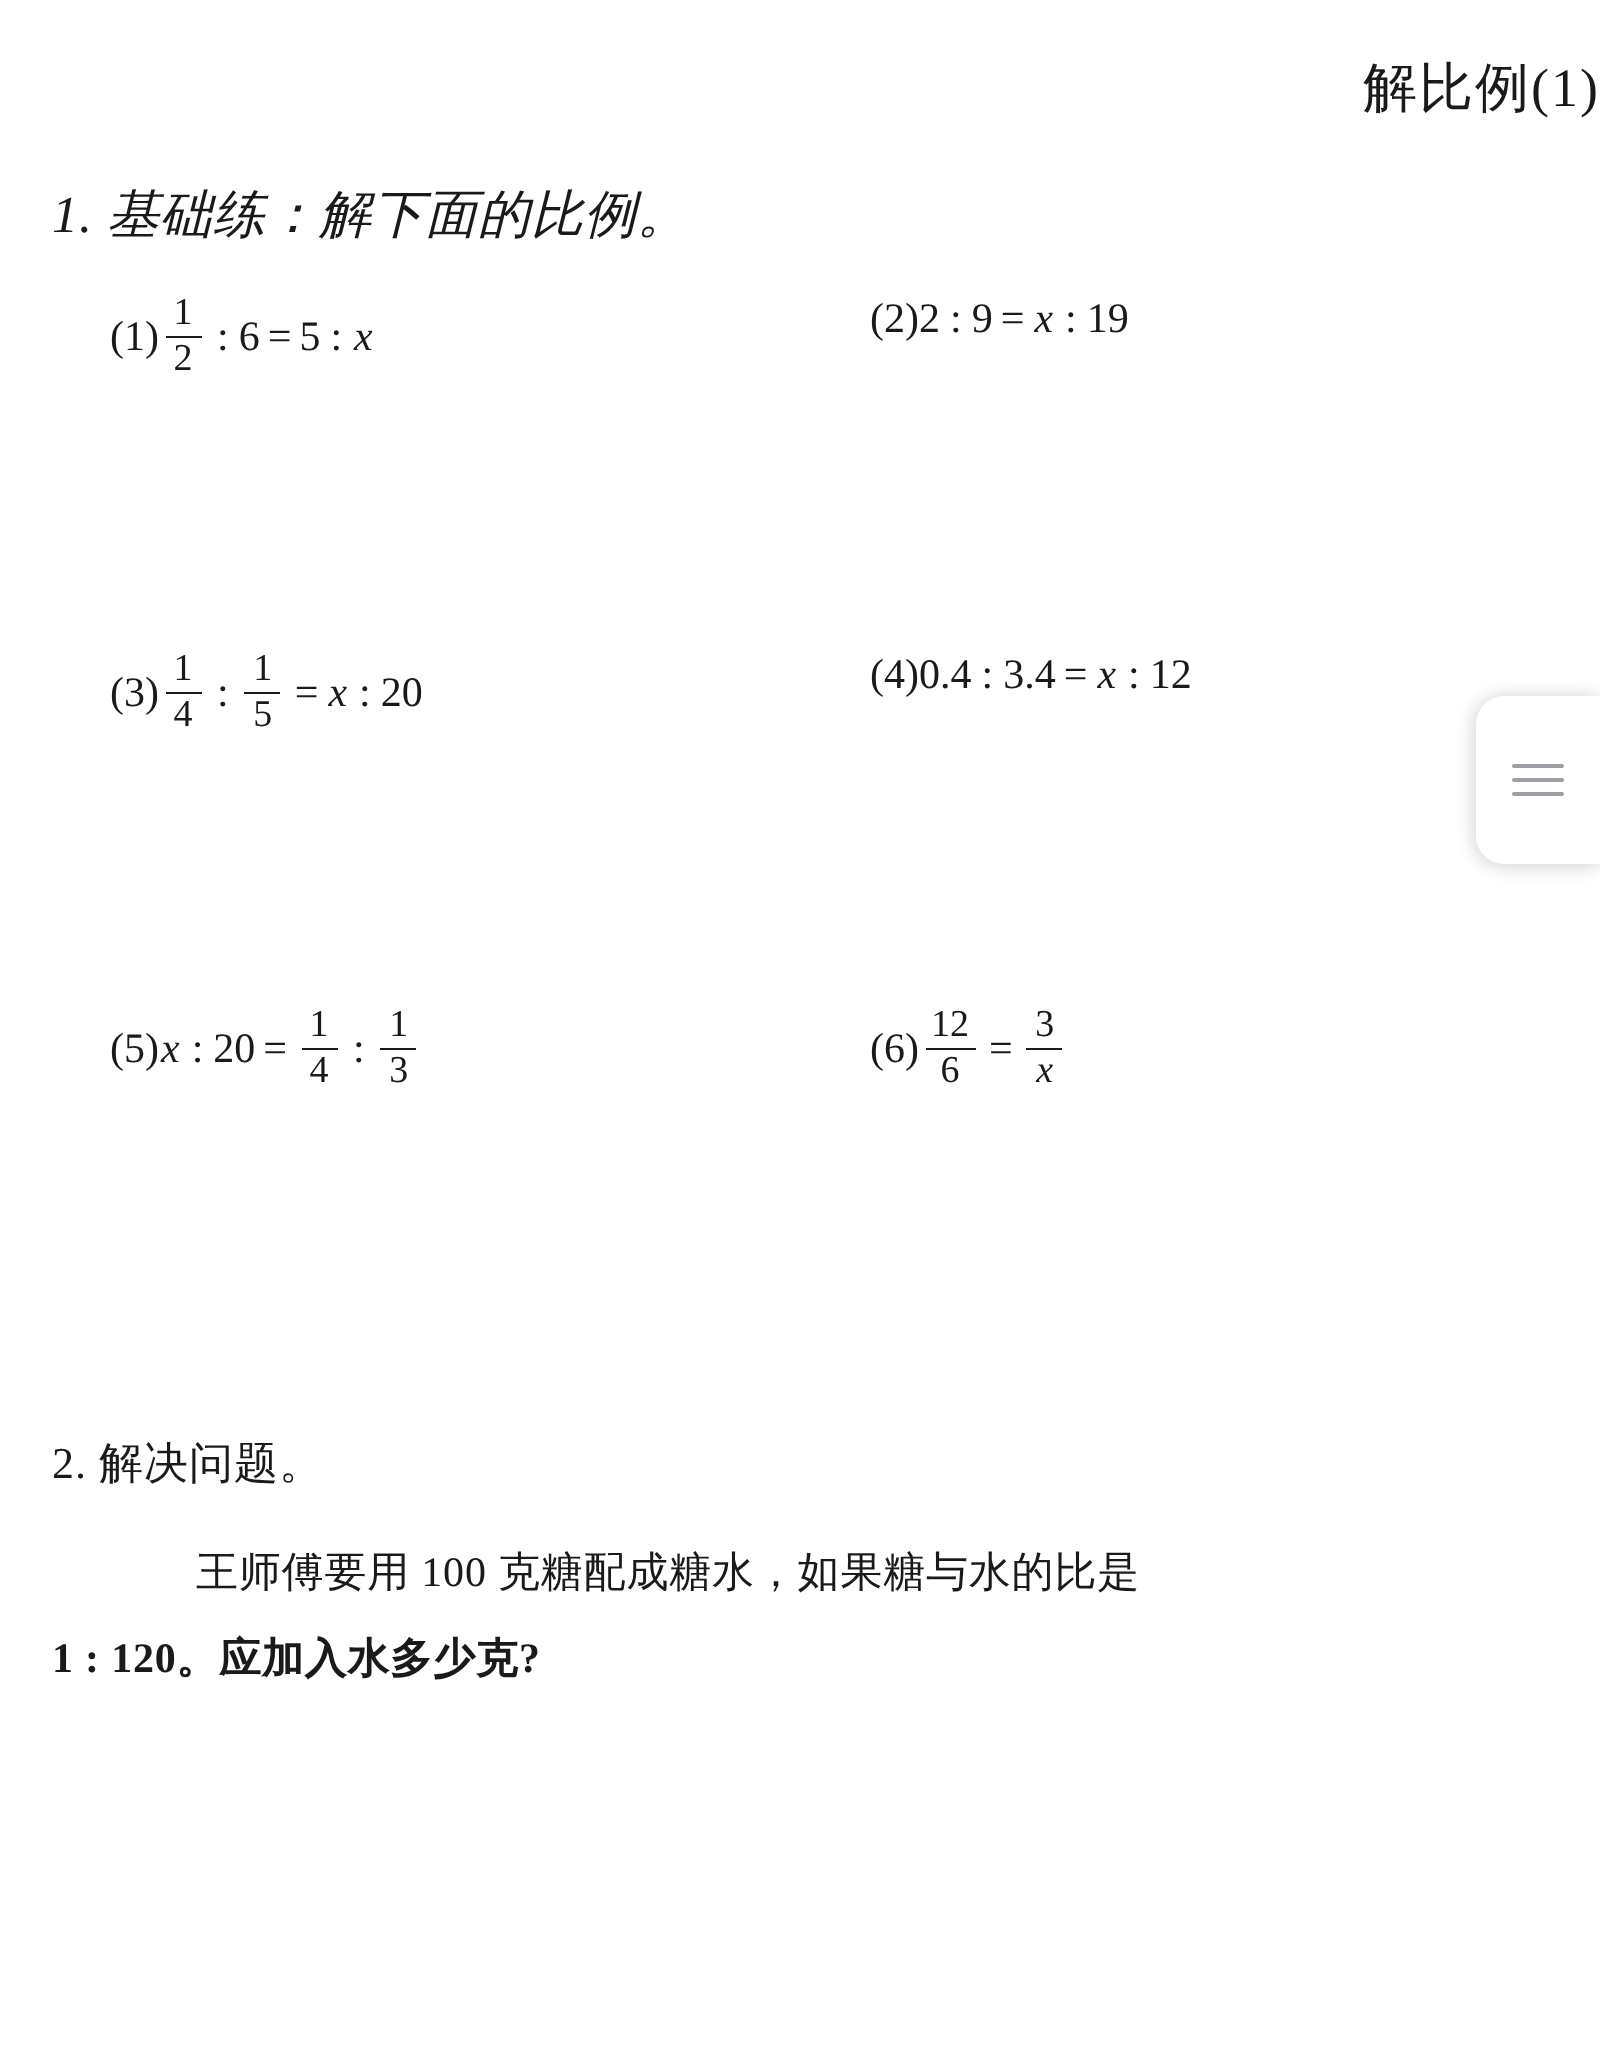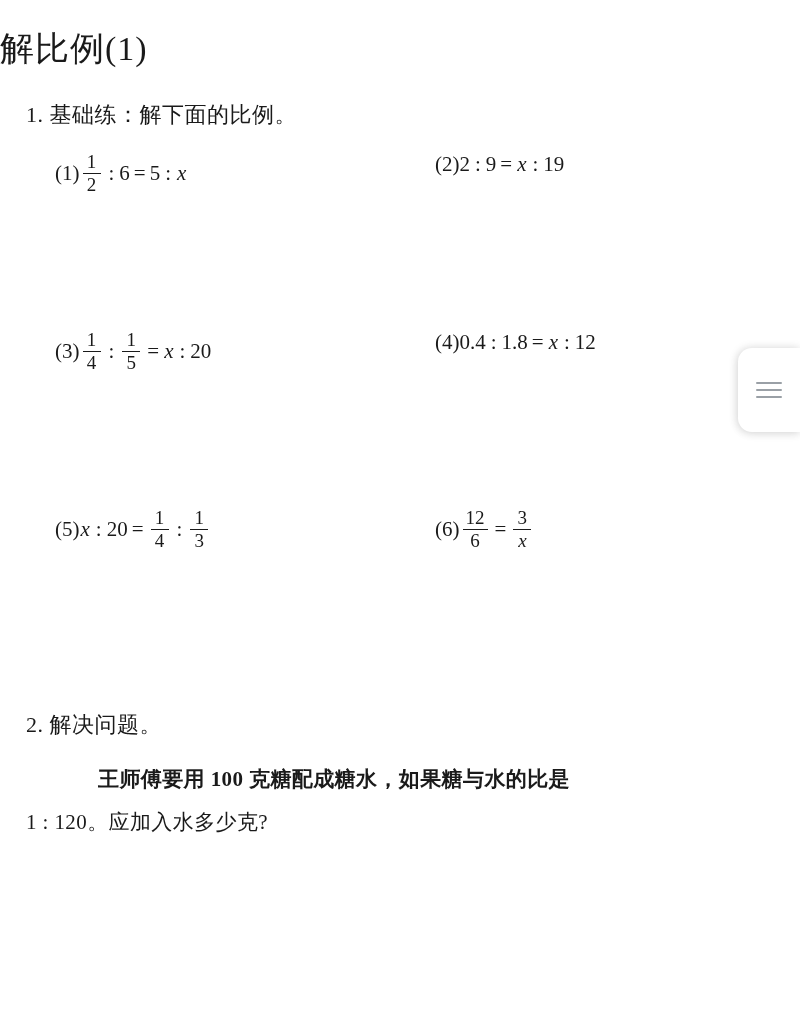--- a/index.html
+++ b/index.html
@@ -15,33 +15,34 @@
     color: #1a1a1a;
     overflow: hidden;
   }
   .page {
     position: relative;
     width: 800px;
     height: 1036px;
     background: #fff;
   }
   .title {
-    text-align: left;
-    font-size: 34px;
+    text-align: right;
+    font-size: 27px;
     font-family: "Liberation Serif", serif;
     letter-spacing: 1px;
     margin-top: 26px;
     margin-bottom: 12px;
     font-weight: normal;
   }
   .section-heading {
-    font-size: 22px;
+    font-size: 26px;
     margin: 28px 0 0 26px;
     letter-spacing: 0.5px;
     white-space: nowrap;
+    font-style: italic;
   }
   .problem-grid {
     position: relative;
     margin-top: 22px;
   }
   .prob-row {
     display: flex;
     align-items: flex-start;
     height: 178px;
   }
@@ -81,41 +82,41 @@
   }
   .frac .bar {
     width: 100%;
     min-width: 18px;
     border-top: 1.4px solid #1a1a1a;
   }
   .frac .den {
     padding: 1px 3px 0 3px;
   }
   .section2 {
-    margin-top: 24px;
+    margin-top: 36px;
   }
   .s2-heading {
     font-size: 22px;
     margin-left: 26px;
     letter-spacing: 0.5px;
   }
   .s2-body {
     font-size: 21px;
     margin-left: 26px;
     margin-top: 18px;
     line-height: 2.05;
     letter-spacing: 0.4px;
   }
   .s2-line1 {
     text-indent: 72px;
     white-space: nowrap;
+  }
+  .s2-line2 {
+    white-space: nowrap;
     font-weight: bold;
-  }
-  .s2-line2 {
-    white-space: nowrap;
   }
   .float-menu {
     position: absolute;
     right: 0px;
     top: 322px;
     width: 62px;
     height: 84px;
     background: #ffffff;
     border-radius: 14px 0 0 14px;
     box-shadow: -1px 0 10px rgba(0,0,0,0.12), 0 2px 10px rgba(0,0,0,0.08);
@@ -191,21 +192,21 @@
         </span>
         <span class="op">=</span>
         <span class="mi">x</span>
         <span class="colon">:</span>
         <span>20</span>
       </div>
       <div class="prob col2">
         <span class="label">(4)</span>
         <span>0.4</span>
         <span class="colon">:</span>
-        <span>1.8</span>
+        <span>3.4</span>
         <span class="op">=</span>
         <span class="mi">x</span>
         <span class="colon">:</span>
         <span>12</span>
       </div>
     </div>
 
     <div class="prob-row">
       <div class="prob col1">
         <span class="label">(5)</span>

